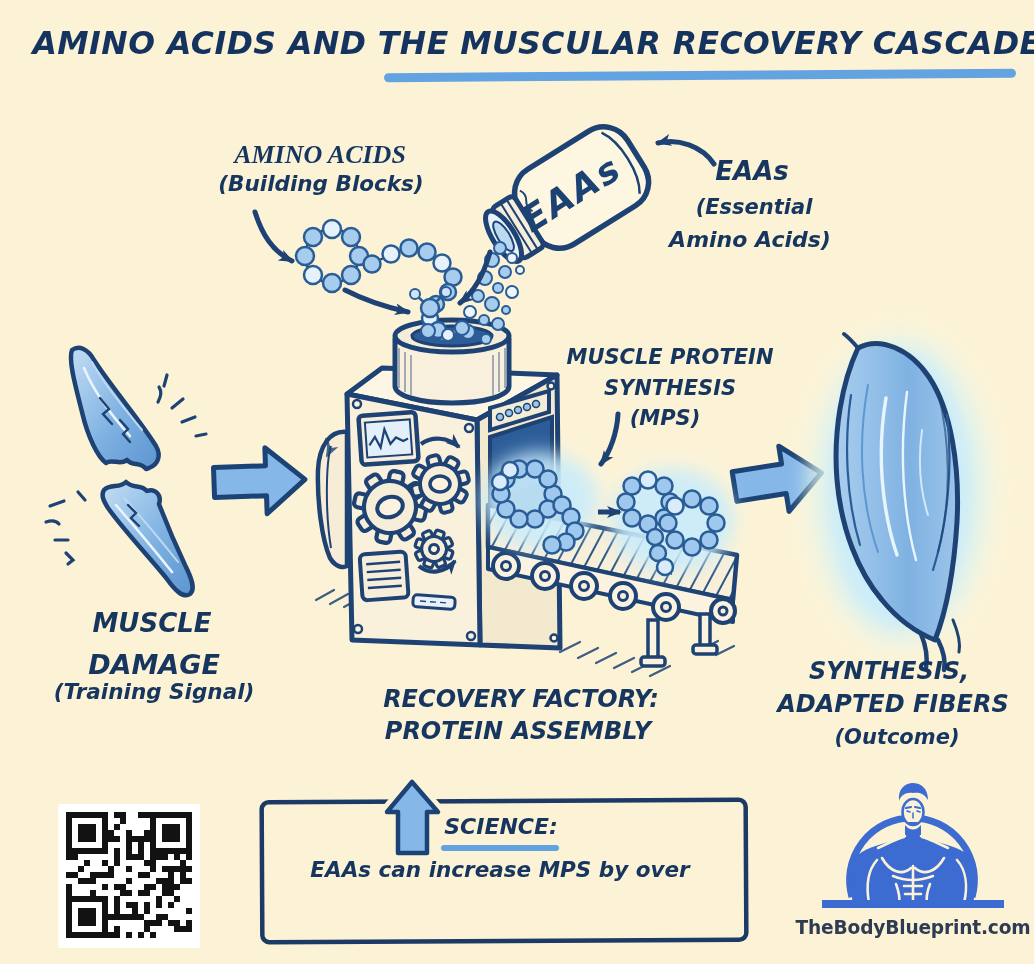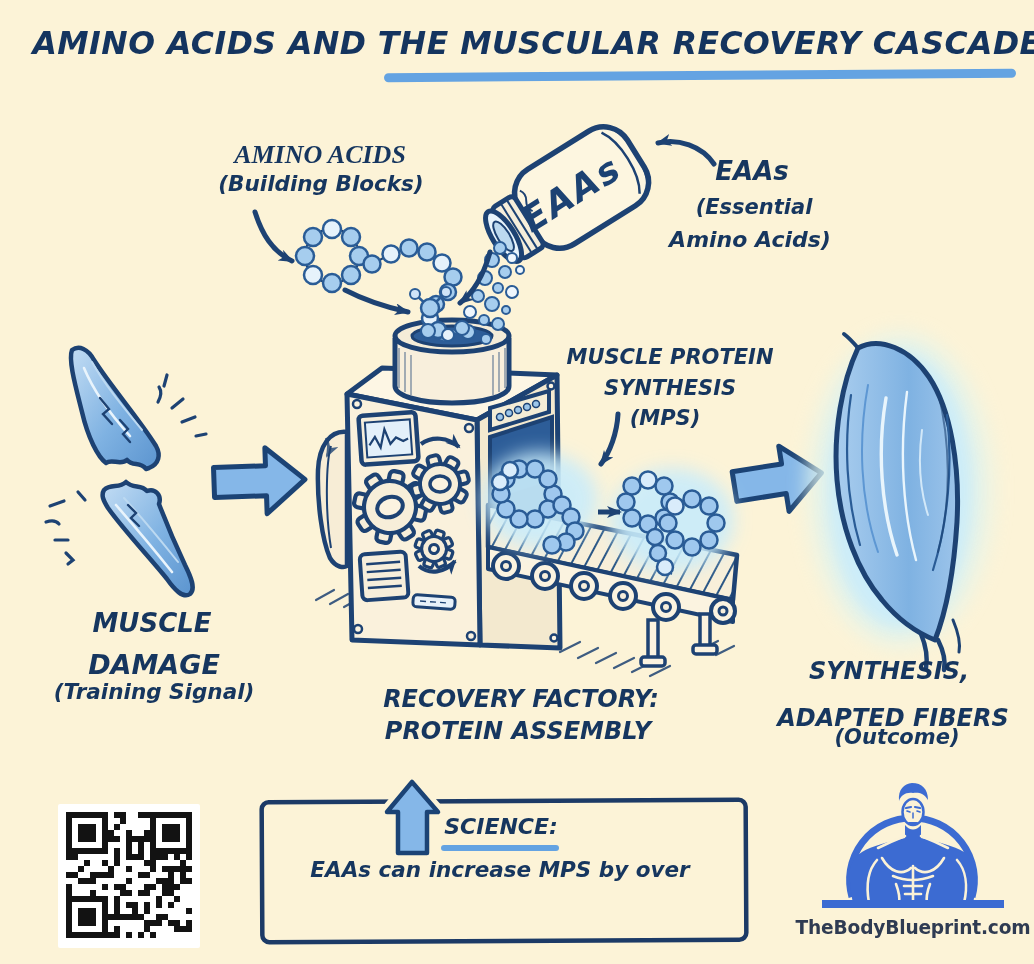--- a/index.html
+++ b/index.html
@@ -470,21 +470,21 @@
   <div class="lbl" style="left:665px;top:407px;font-size:21px;">(MPS)</div>
 
   <div class="lbl" style="left:152px;top:610px;font-size:26px;text-align:center;">MUSCLE</div>
   <div class="lbl" style="left:154px;top:645px;font-size:27px;margin-top:6px;">DAMAGE</div>
   <div class="lbl" style="left:154px;top:681px;font-size:21.5px;">(Training Signal)</div>
 
   <div class="lbl" style="left:521px;top:687px;font-size:24px;">RECOVERY FACTORY:</div>
   <div class="lbl" style="left:518px;top:719px;font-size:24px;">PROTEIN ASSEMBLY</div>
 
   <div class="lbl" style="left:889px;top:659px;font-size:24px;">SYNTHESIS,</div>
-  <div class="lbl" style="left:893px;top:692px;font-size:24px;margin-top:14px;">ADAPTED FIBERS</div>
+  <div class="lbl" style="left:893px;top:692px;font-size:24px;">ADAPTED FIBERS</div>
   <div class="lbl" style="left:897px;top:726px;font-size:21px;">(Outcome)</div>
 
   <div class="lbl" style="left:501px;top:815px;font-size:22px;">SCIENCE:</div>
   <div class="sci-underline"></div>
   <div class="lbl" style="left:500px;top:859px;font-size:21.5px;">EAAs can increase MPS by over</div>
 
   <div class="qr-card"></div>
   <svg id="qr-svg" width="126" height="126" viewBox="0 0 126 126" fill="#121212">
       <rect x="0" y="0" width="6" height="6"></rect>
       <rect x="6" y="0" width="6" height="6"></rect>

